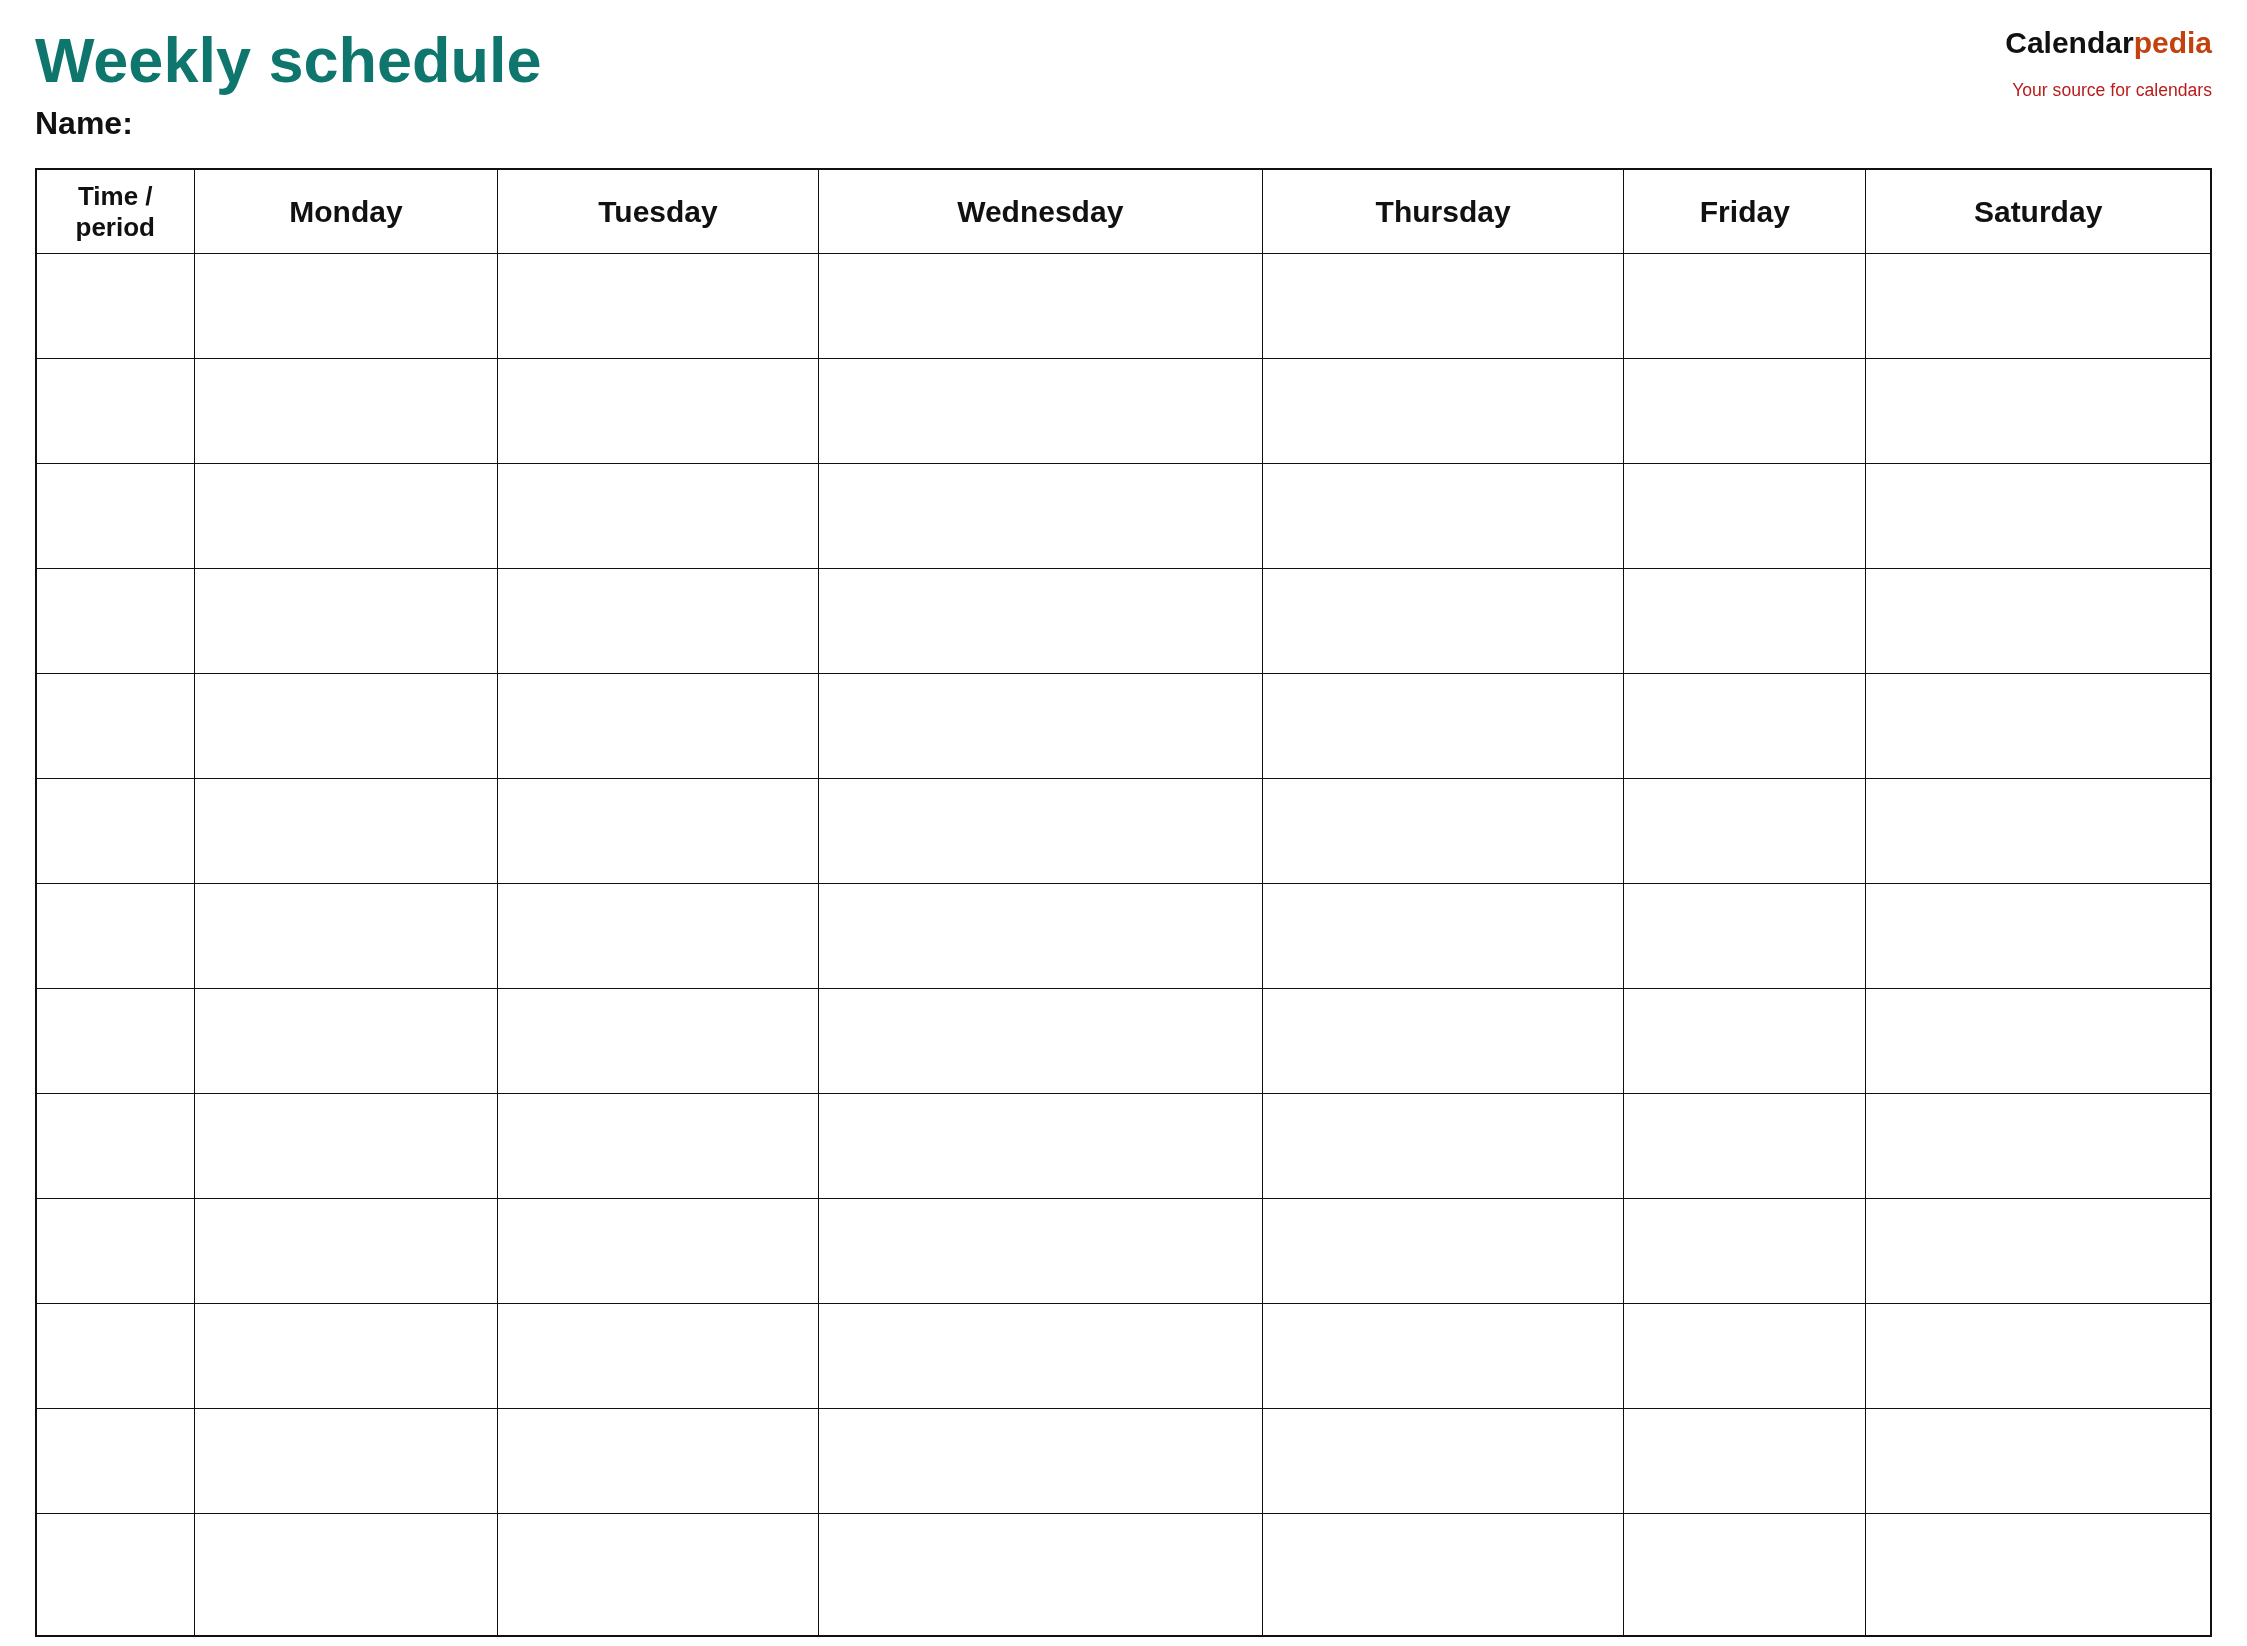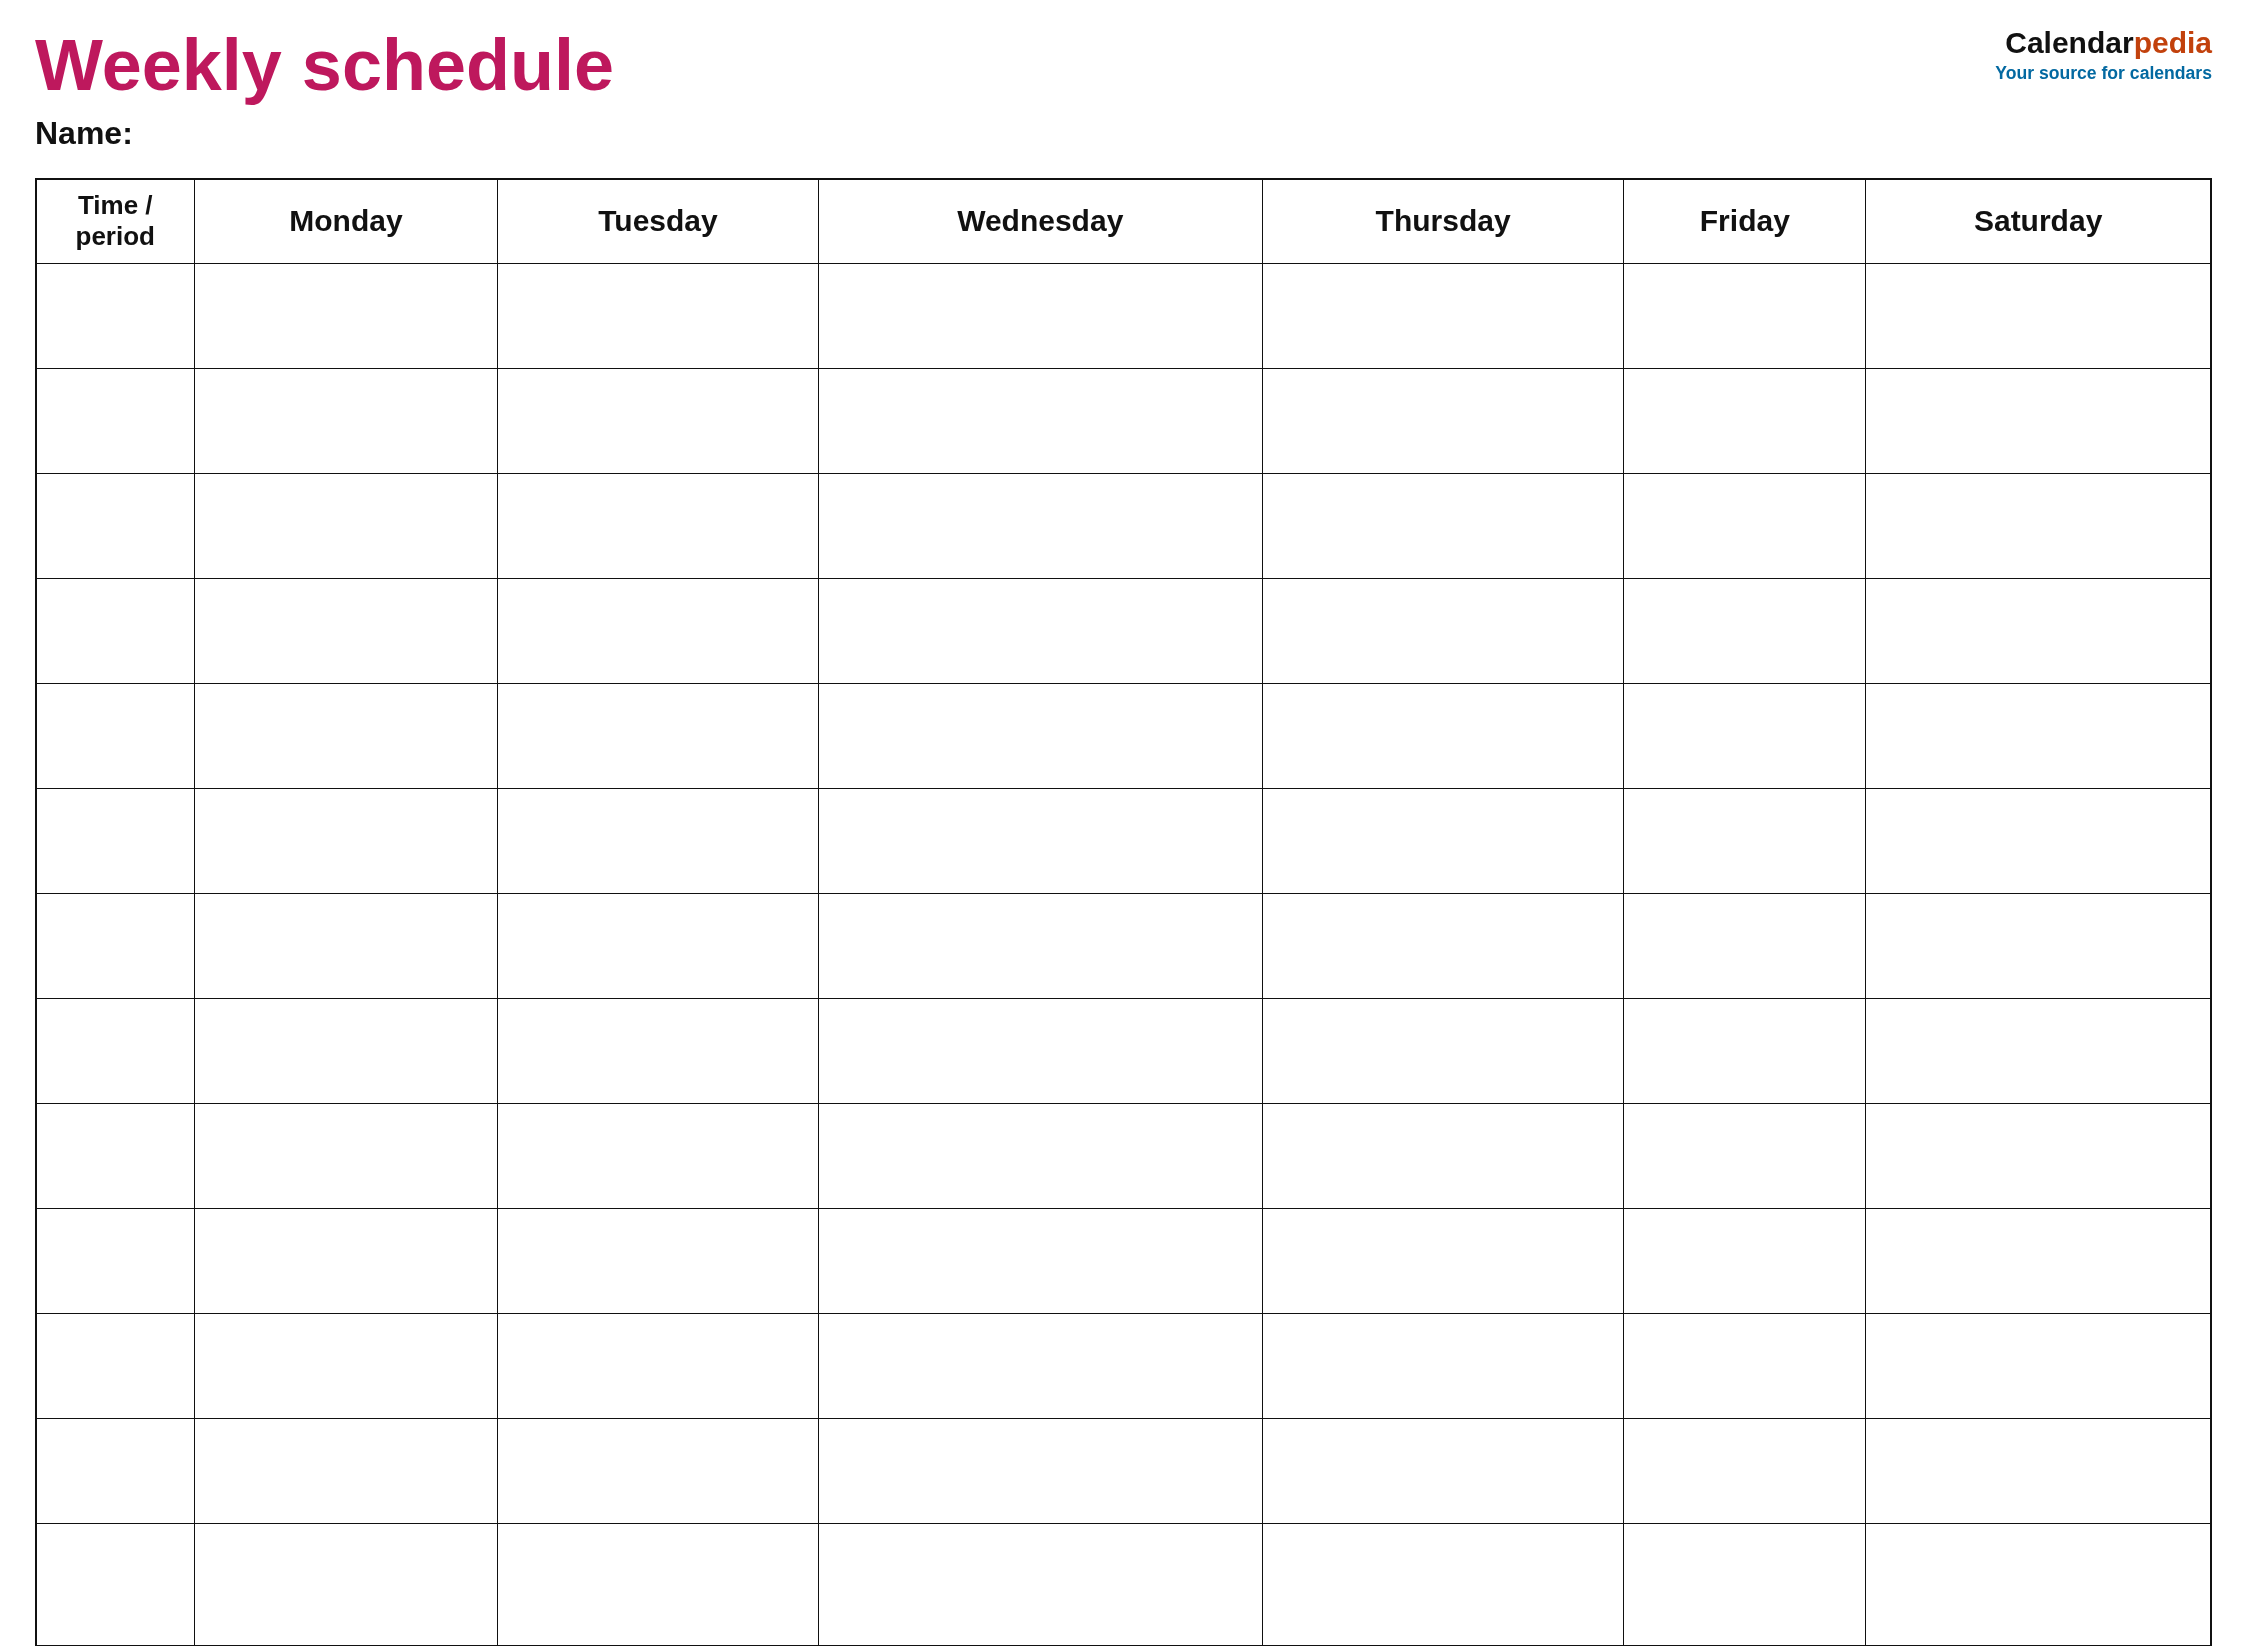--- a/index.html
+++ b/index.html
@@ -21,23 +21,23 @@
       justify-content: space-between;
       align-items: flex-start;
       margin-bottom: 8.8px;
     }
 
     .title-section {
       flex: 1;
     }
 
     .page-title {
-      font-size: 72px;
-      font-weight: bold;
-      color: #be185d;
+      font-size: 63px;
+      font-weight: bold;
+      color: #0f766e;
       line-height: 1.1;
     }
 
     .name-label {
       font-size: 32px;
       font-weight: bold;
       color: #111111;
       margin-top: 10px;
     }
 
@@ -51,23 +51,22 @@
       color: #111111;
       font-weight: bold;
     }
 
     .logo-text .red {
       color: #c2410c;
     }
 
     .logo-tagline {
       font-size: 17.6px;
-      color: #0369a1;
-      margin-top: 3px;
-      font-weight: bold;
+      color: #b91c1c;
+      margin-top: 20px;
     }
 
     .schedule-table {
       width: 100%;
       border-collapse: collapse;
       margin-top: 26px;
       border: 2.2px solid #111111;
     }
 
     .schedule-table th,

